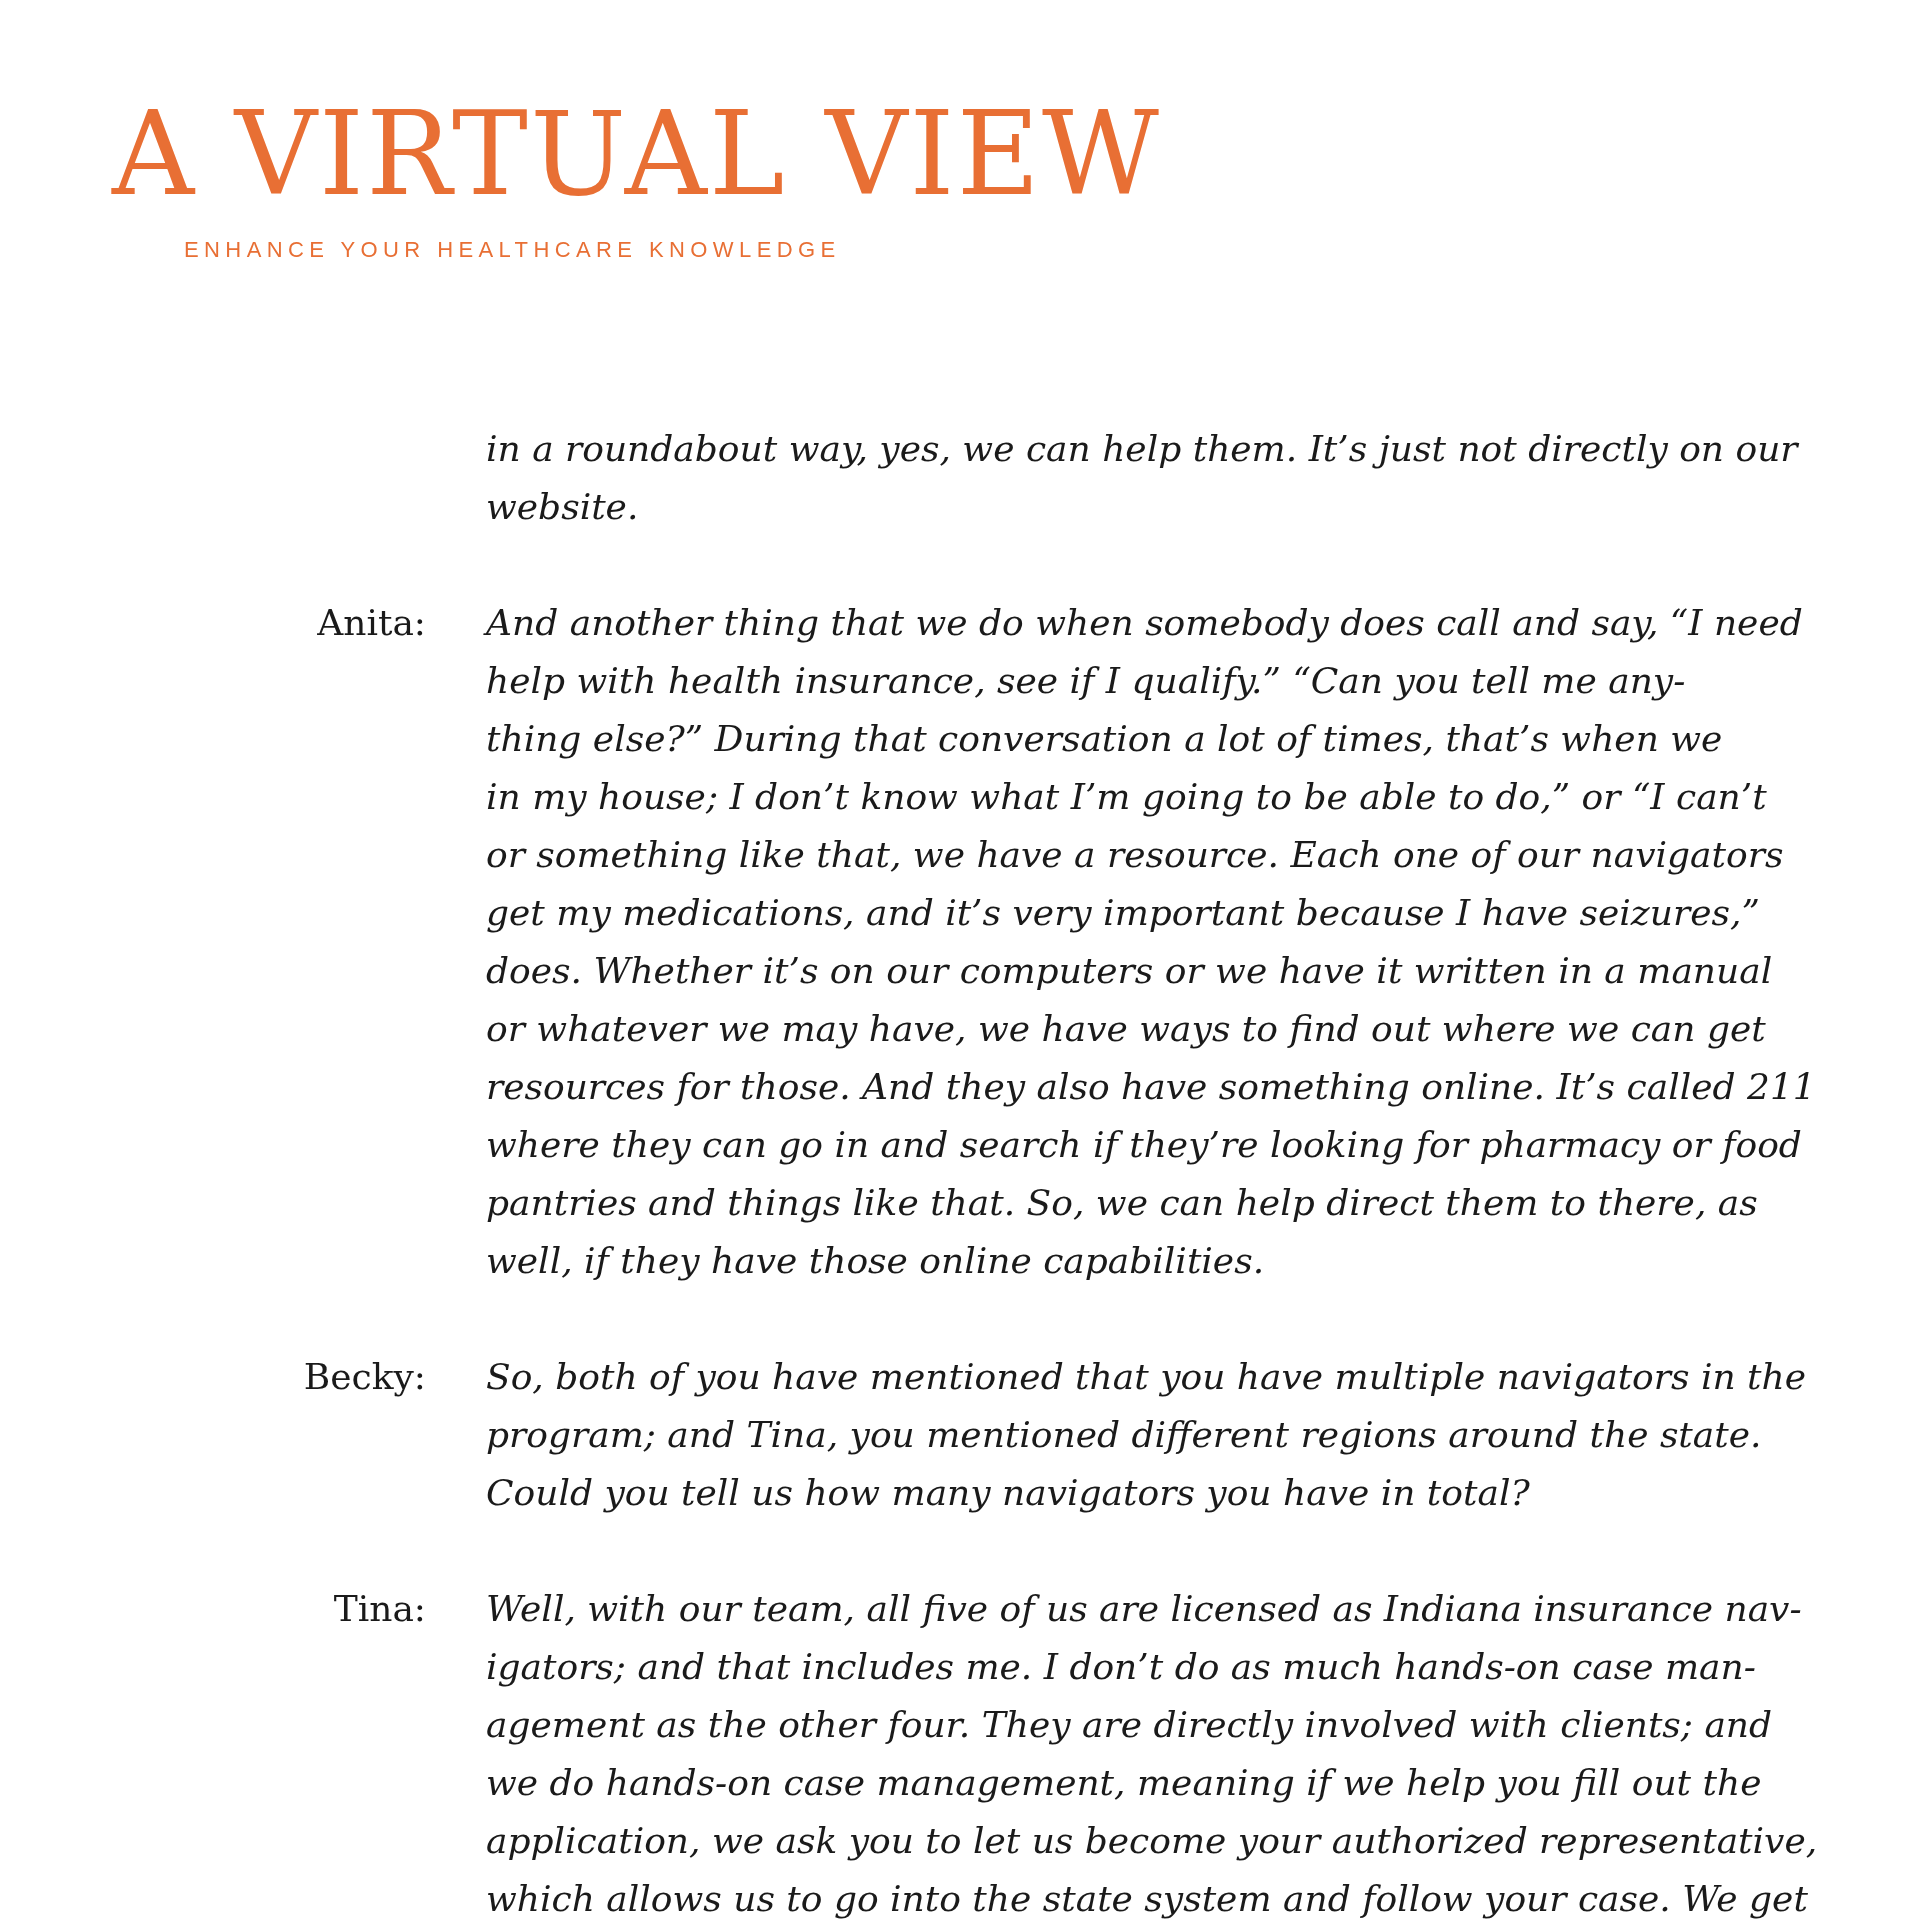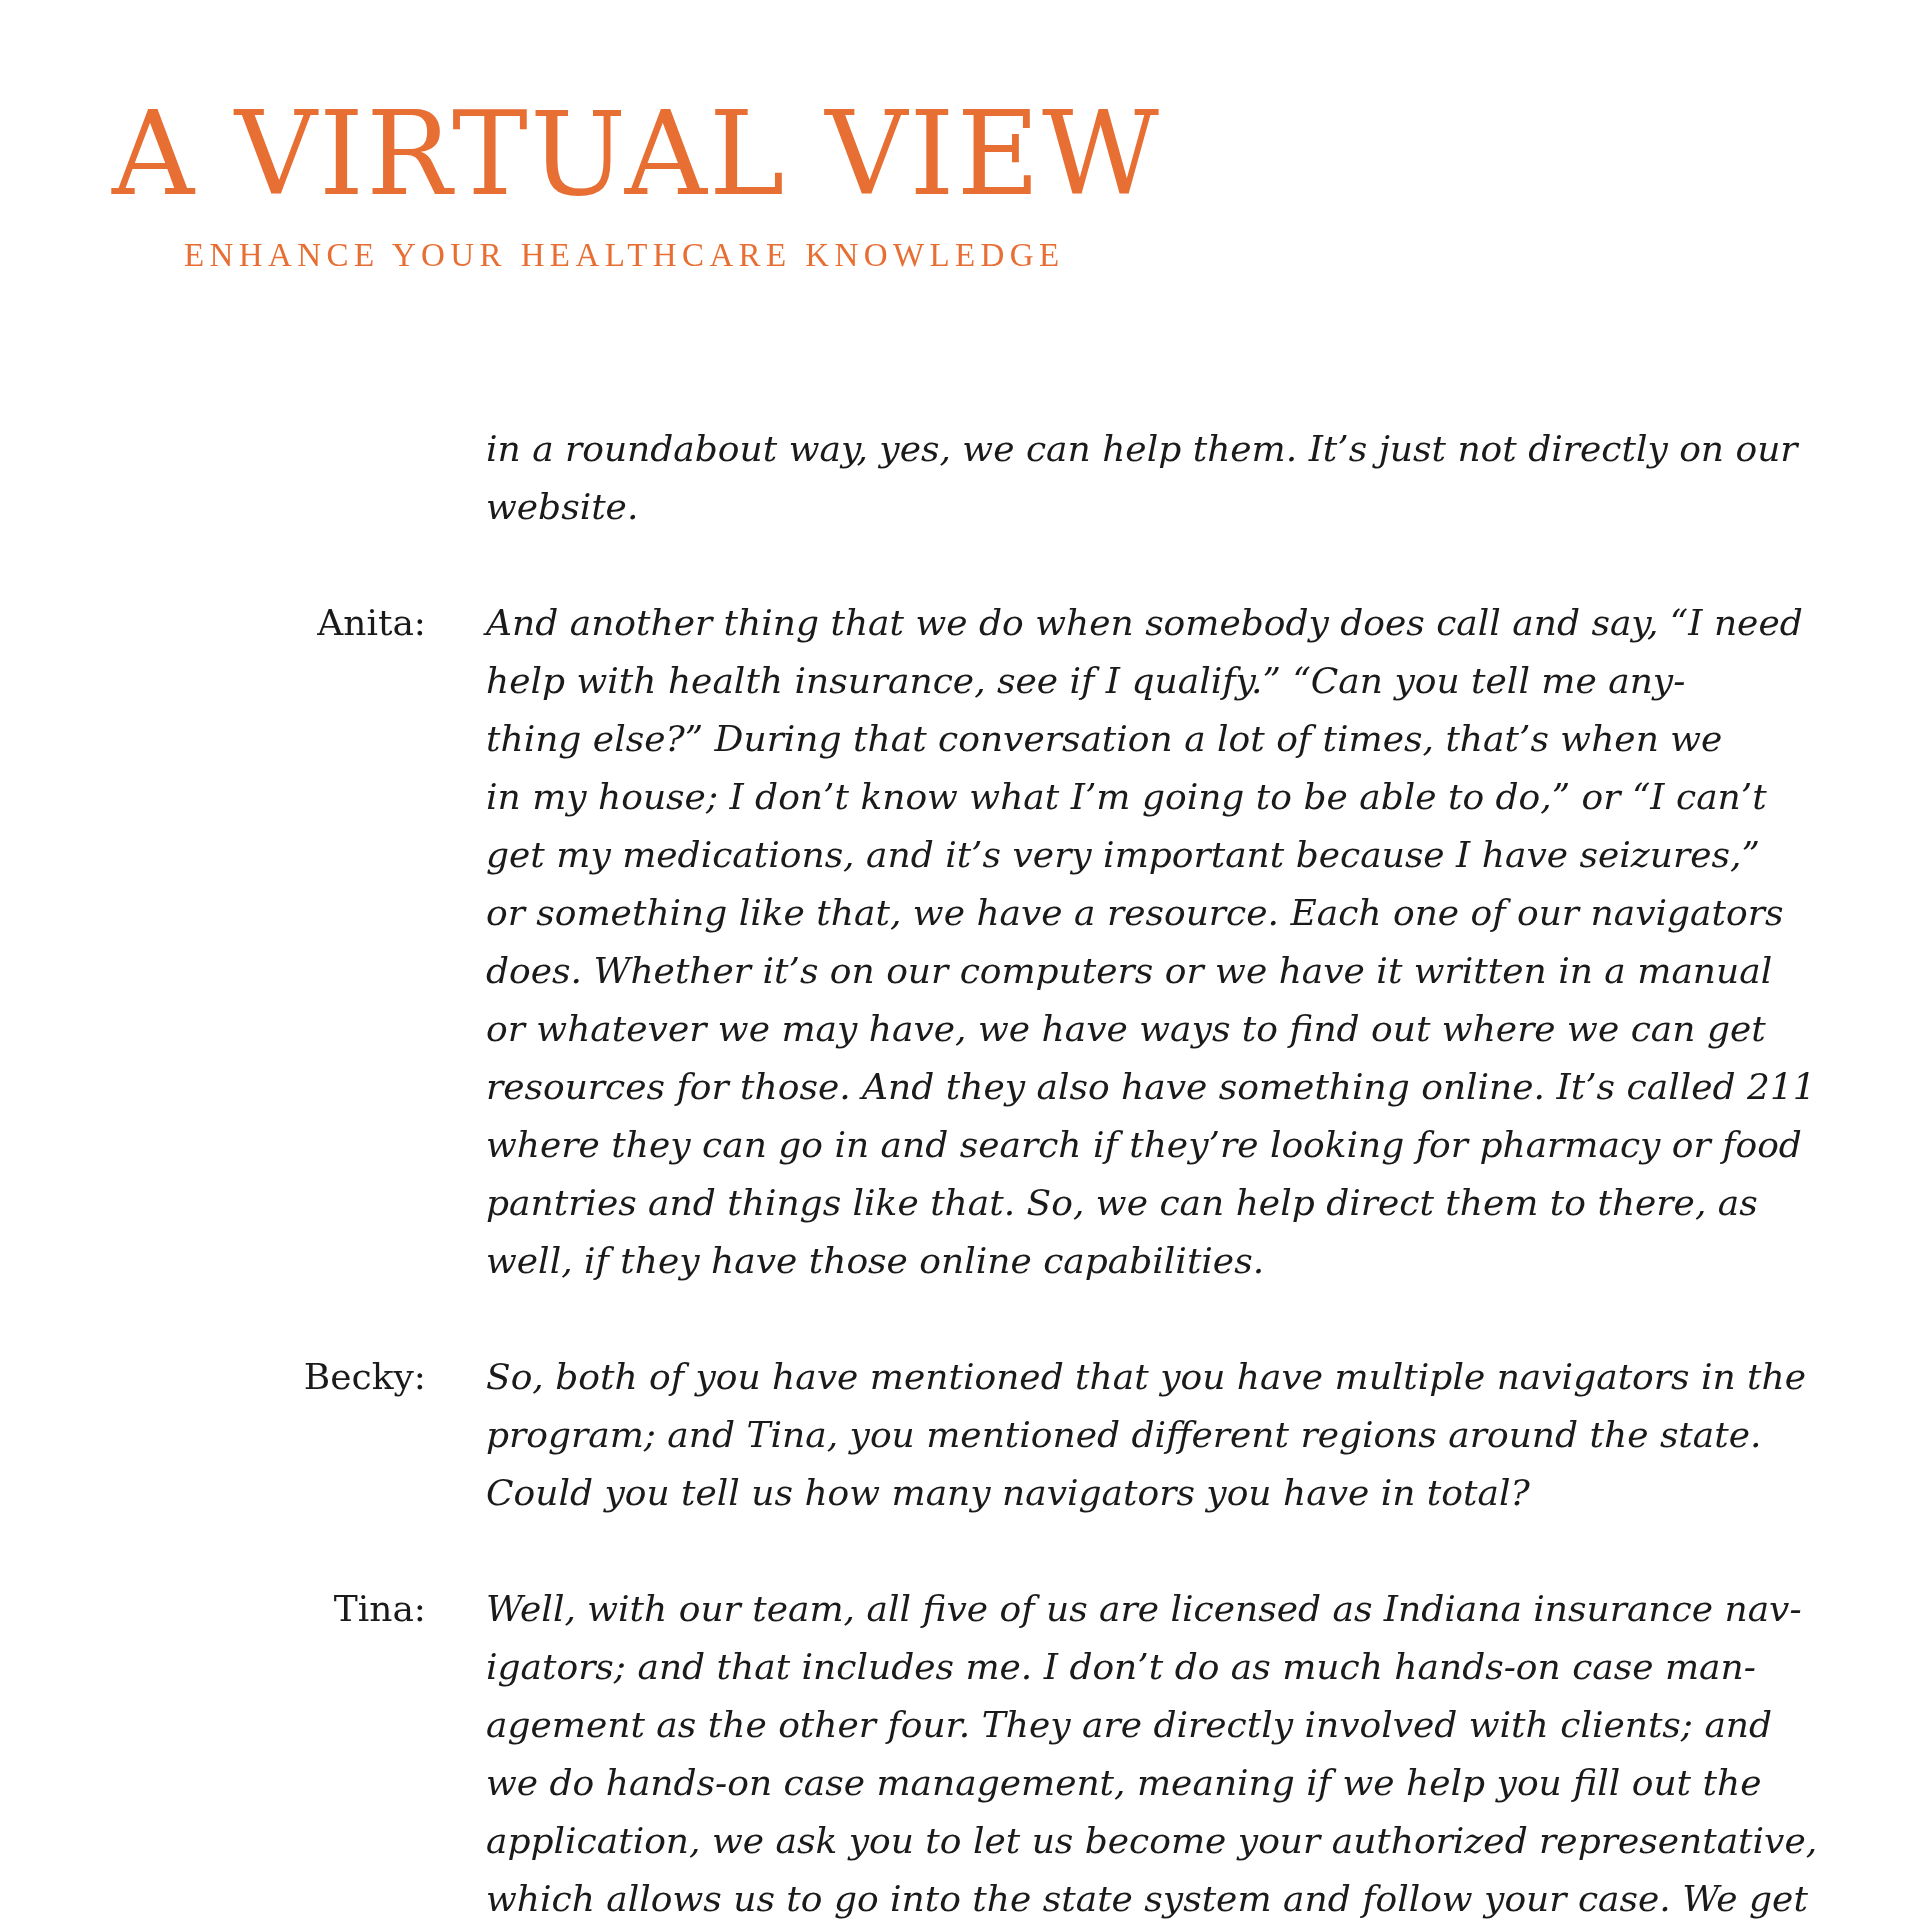--- a/index.html
+++ b/index.html
@@ -5,22 +5,22 @@
   html, body { margin: 0; padding: 0; background: #ffffff; }
   body { width: 1965px; height: 2542px; position: relative; overflow: hidden; }
   .header-title {
     position: absolute; left: 112px; top: 96px;
     font-family: "DejaVu Serif", "Liberation Serif", serif;
     font-size: 116px; line-height: 1; color: #e86f34; letter-spacing: 2.3px;
     white-space: nowrap; transform: scaleX(0.98); transform-origin: left top;
   }
   .header-subtitle {
     position: absolute; left: 184px; top: 239px;
-    font-family: Liberation Serif, serif;
-    font-size: 33px; line-height: 1; color: #e86f34; letter-spacing: 5.4px;
+    font-family: Liberation Sans, sans-serif;
+    font-size: 22px; line-height: 1; color: #e86f34; letter-spacing: 5.4px;
     white-space: nowrap;
   }
   .transcript {
     position: absolute; left: 0; top: 420px; width: 1965px;
     font-family: "DejaVu Serif", "Liberation Serif", serif;
     font-size: 36px; line-height: 58px; color: #1a1a1a;
   }
   .block { position: relative; margin-bottom: 58px; }
   .speaker {
     position: absolute; right: 1539px; top: 0;
@@ -43,22 +43,22 @@
     </div>
   </div>
 
   <div class="block">
     <span class="speaker">Anita:</span>
     <div class="text-lines">
       <span class="line">And another thing that we do when somebody does call and say, “I need</span>
       <span class="line">help with health insurance, see if I qualify.” “Can you tell me any-</span>
       <span class="line">thing else?” During that conversation a lot of times, that’s when we</span>
       <span class="line">in my house; I don’t know what I’m going to be able to do,” or “I can’t</span>
+      <span class="line">or something like that, we have a resource.  Each one of our navigators</span>
       <span class="line">get my medications, and it’s very important because I have seizures,”</span>
-      <span class="line">or something like that, we have a resource.  Each one of our navigators</span>
       <span class="line">does. Whether it’s on our computers or we have it written in a manual</span>
       <span class="line">or whatever we may have, we have ways to find out where we can get</span>
       <span class="line">resources for those. And they also have something online.  It’s called 211</span>
       <span class="line">where they can go in and search if they’re looking for pharmacy or food</span>
       <span class="line">pantries and things like that. So, we can help direct them to there, as</span>
       <span class="line">well, if they have those online capabilities.</span>
     </div>
   </div>
 
   <div class="block">

